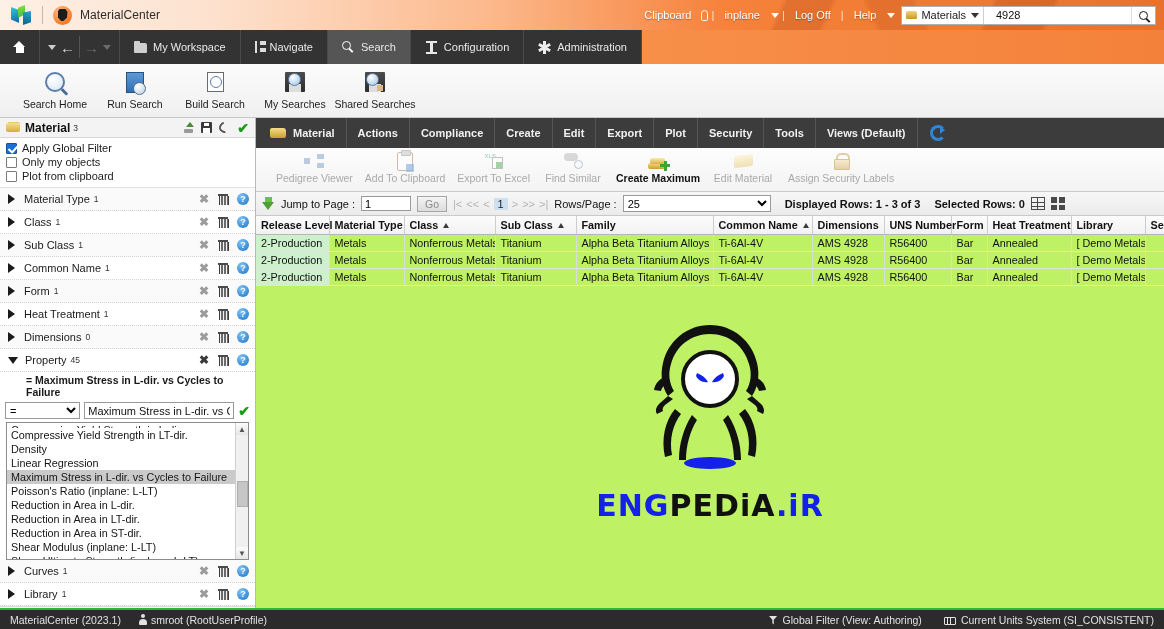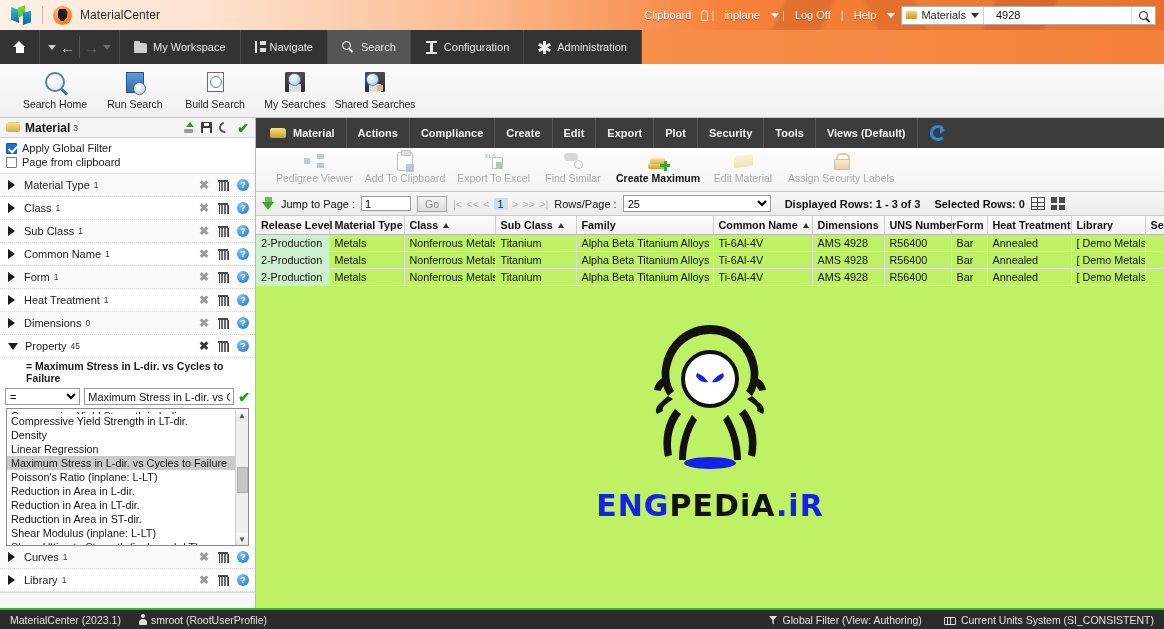--- a/index.html
+++ b/index.html
@@ -400,21 +400,25 @@
       </span>
     </div>
 
     <div class="filters">
       <label class="fl-row">
         <span class="cb on"></span>
         <span>Apply Global Filter</span>
       </label>
       <label class="fl-row">
         <span class="cb"></span>
-        <span>Page from clipboard</span>
+        <span>Only my objects</span>
+      </label>
+      <label class="fl-row">
+        <span class="cb"></span>
+        <span>Plot from clipboard</span>
       </label>
     </div>
 
     <div class="cond-list">
       <div class="cond">
         <span class="tri"></span>
         <span class="cond-lbl">Material Type</span>
         <span class="cond-num">1</span>
         <span class="cond-acts">
           <span class="x-ico">✖</span>

